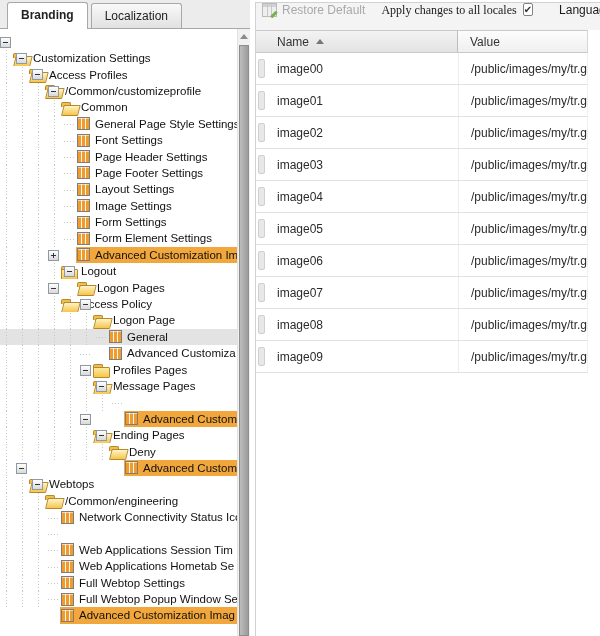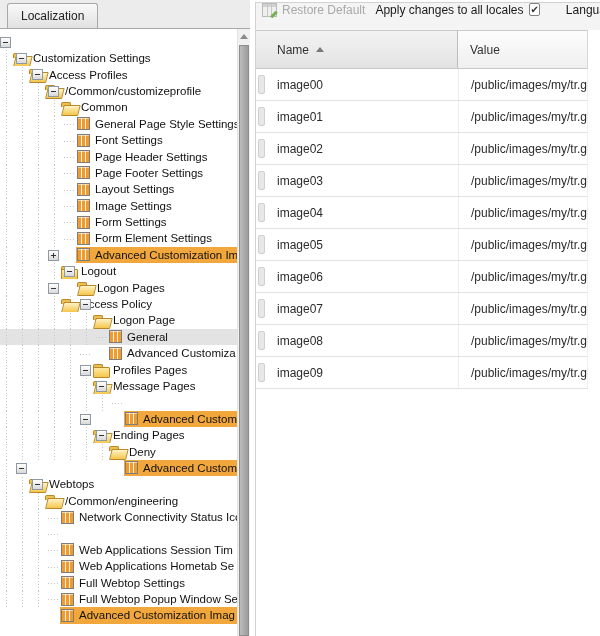--- a/index.html
+++ b/index.html
@@ -65,27 +65,27 @@
   .toolbar { height:27px; flex:none; background:#f4f4f4; display:flex; align-items:flex-start;
              padding-left:6px; font-size:12px; color:#1a1a1a; white-space:nowrap; }
   .rd-btn { display:flex; align-items:center; gap:5px; background:none; border:none;
             font-family:inherit; font-size:12px; color:#a9a9a9; padding:0; }
   .rd-icon { width:15px; height:14px; position:relative; border:1px solid #adadad;
              background:linear-gradient(#f2f2f2,#dcdcdc);
              background-image:linear-gradient(90deg,transparent 0 4px,#bcbcbc 4px 5px,transparent 5px 8px,#bcbcbc 8px 9px,transparent 9px),
                               linear-gradient(#c9c9c9 0 3px,#efefef 3px); opacity:.8; }
   .rd-icon::after { content:''; position:absolute; right:-2px; bottom:0px; width:8px; height:3px;
                     background:#5aa02c; transform:rotate(-45deg); border-radius:1px; }
-  .apply-label { margin-left:10px; }
+  .apply-label { margin-left:16px;font-family:Liberation Serif, serif; }
   .cb { width:13px; height:13px; margin-left:6px; border:1px solid #828282; border-radius:2px;
         background:#fff; display:flex; align-items:center; justify-content:center; }
   .cb.checked::after { content:'\2714'; font-size:10px; color:#333; line-height:1; }
   .vsep { width:1px; height:17px; background:#c8c8c8; margin:0 13px; }
 
-  .thead { height:39px; flex:none; display:flex; width:332px;
+  .thead { height:23px; flex:none; display:flex; width:332px;
            border-top:1px solid #c9c9c9; border-bottom:1px solid #c9c9c9; border-right:1px solid #d6d6d6;
            font-size:12px; color:#333; }
   .th { display:flex; align-items:center; }
   .th-name { width:202px; padding-left:21px; border-right:1px solid #bdbdbd;
              background:linear-gradient(#f3f3f3,#e3e3e3); }
   .th-value { flex:1; padding-left:12px; background:linear-gradient(#fdfdfd,#efefef); }
   .sort-asc { width:0; height:0; border-left:4px solid transparent; border-right:4px solid transparent;
               border-bottom:5px solid #777; margin-left:7px; }
 
   .trow-t { height:32px; display:flex; align-items:center; width:332px;
@@ -97,20 +97,21 @@
   .cell-value { flex:1; border-left:1px solid #ededed; padding-left:12px; align-self:stretch;
                 display:flex; align-items:center; overflow:hidden; }
 </style>
 </head>
 <body>
 
 <div class="app">
 
   <div class="left-panel">
     <div class="tab-bar">
+      <div class="tab active">Branding</div>
       <div class="tab">Localization</div>
     </div>
     <div class="tree-wrap">
       <div class="tree" id="tree">
           <div class="trow">
             <div class="expander">
               <div class="h"></div>
             </div>
             <div class="tcontent">
               <div class="folder open"></div>

